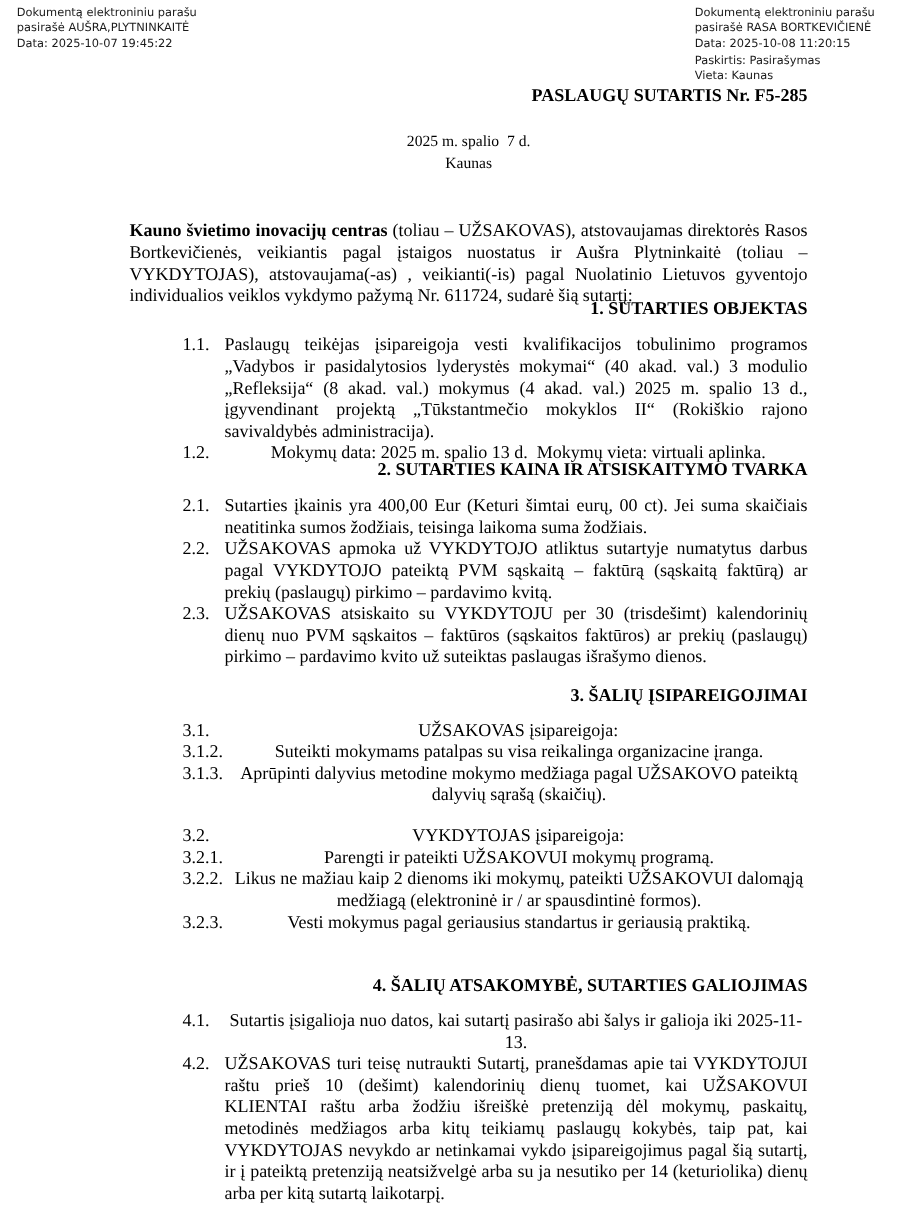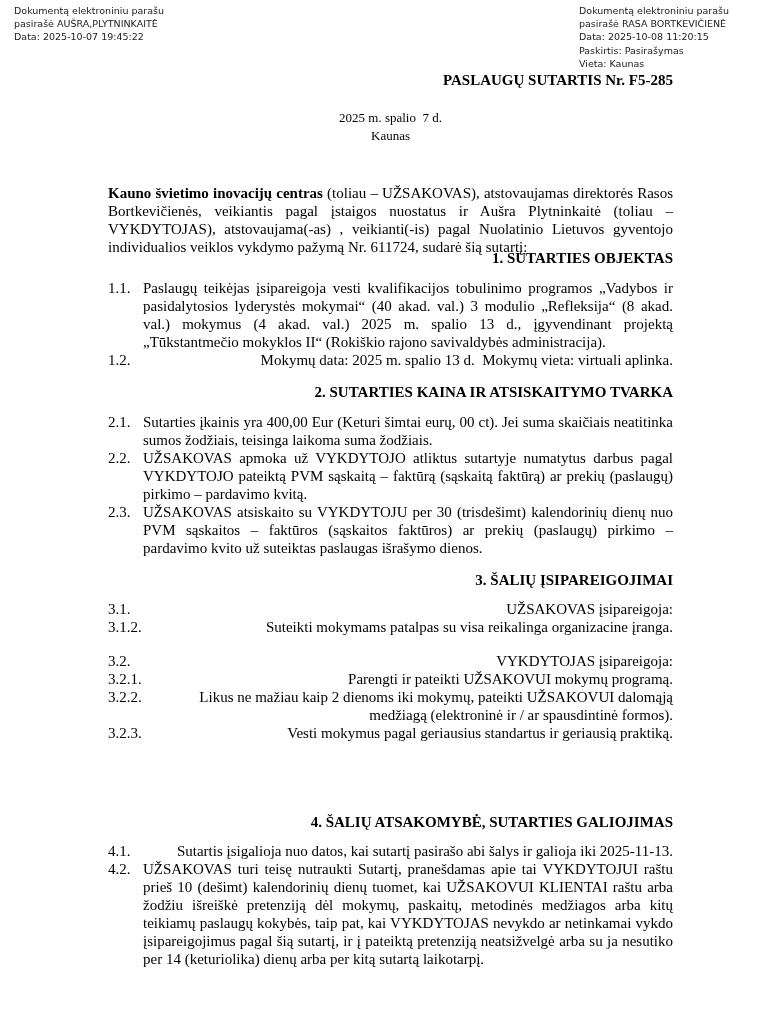--- a/index.html
+++ b/index.html
@@ -29,25 +29,25 @@
     position: absolute; top: 162px; left: 0; width: 100%;
     font-size: 15px; line-height: 18px; text-align: justify; margin-top: 22px;
   }
   .intro b { font-weight: bold; }
 
   .section-title {
     position: absolute; left: 0; width: 100%;
     text-align: right; font-weight: bold; font-size: 15px;
   }
   .items { position: absolute; left: 0; width: 100%; font-size: 15px; line-height: 18px; }
-  .item { display: flex; }
+  .item { display: flex; margin-left: 44px; }
   .item .num { flex: 0 0 35px; }
   .item.l3 .num { flex: 0 0 40px; }
   .item .txt { flex: 1; text-align: justify; }
-  .item.noj .txt { text-align: right; }
+  .item.noj .txt { text-align: center; }
   .gap { height: 16px; }
 </style>
 </head>
 <body>
 
 <div class="sig sig-left">
   <div>Dokumentą elektroniniu parašu</div>
   <div>pasirašė AUŠRA,PLYTNINKAITĖ</div>
   <div>Data: 2025-10-07 19:45:22</div>
 </div>
@@ -99,20 +99,24 @@
   <div class="section-title" style="top:572px">3.  ŠALIŲ ĮSIPAREIGOJIMAI</div>
   <div class="items" style="top:600px">
     <div class="item noj">
         <span class="num">3.1.</span>
         <span class="txt" style="white-space:pre-wrap"> UŽSAKOVAS įsipareigoja:</span>
       </div>
     <div class="item l3 noj">
         <span class="num">3.1.2.</span>
         <span class="txt">Suteikti mokymams patalpas su visa reikalinga organizacine įranga.</span>
       </div>
+    <div class="item l3 noj">
+        <span class="num">3.1.3.</span>
+        <span class="txt">Aprūpinti dalyvius metodine mokymo medžiaga pagal UŽSAKOVO pateiktą dalyvių sąrašą (skaičių).</span>
+      </div>
     <div class="gap"></div>
     <div class="item noj">
         <span class="num">3.2.</span>
         <span class="txt" style="white-space:pre-wrap"> VYKDYTOJAS įsipareigoja:</span>
       </div>
     <div class="item l3 noj">
         <span class="num">3.2.1.</span>
         <span class="txt">Parengti ir pateikti UŽSAKOVUI mokymų programą.</span>
       </div>
     <div class="item l3 noj">

